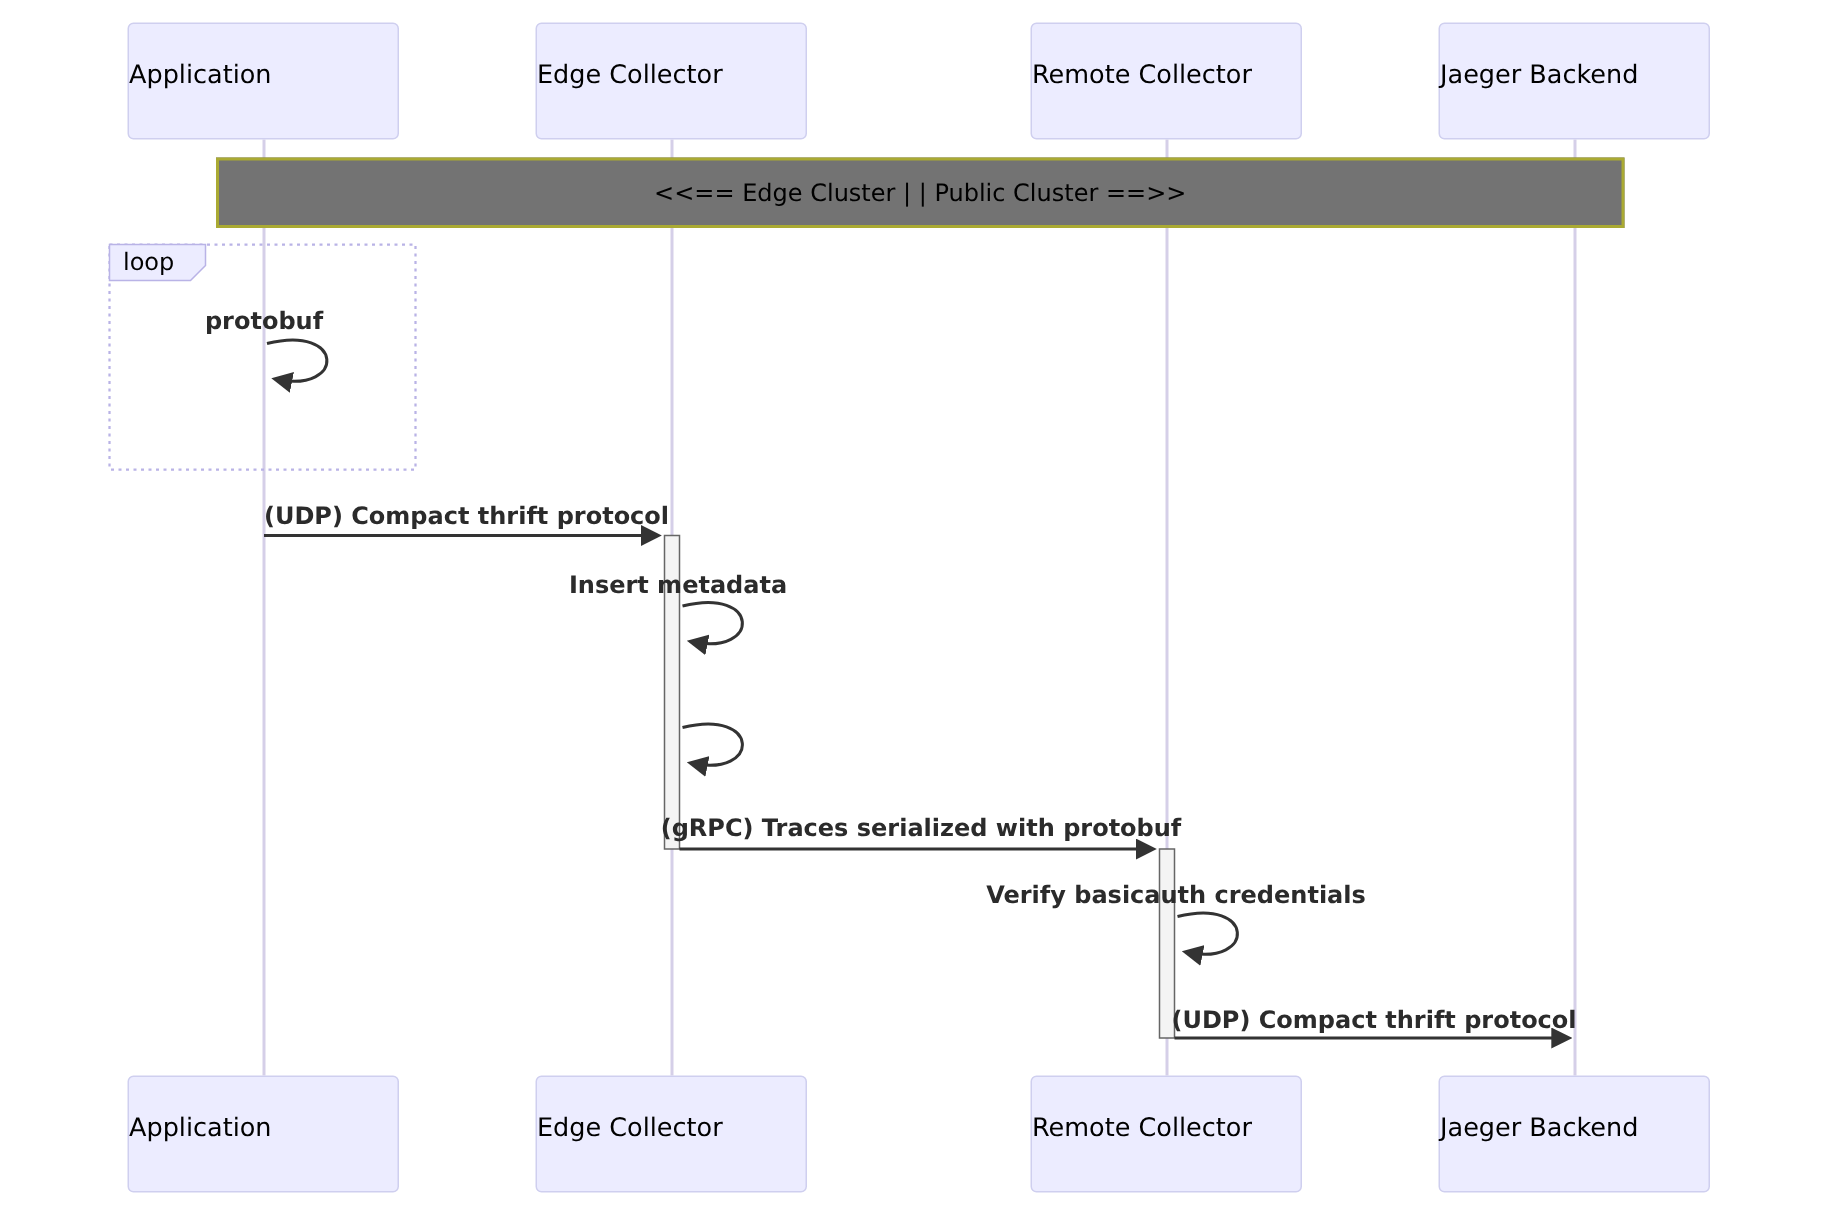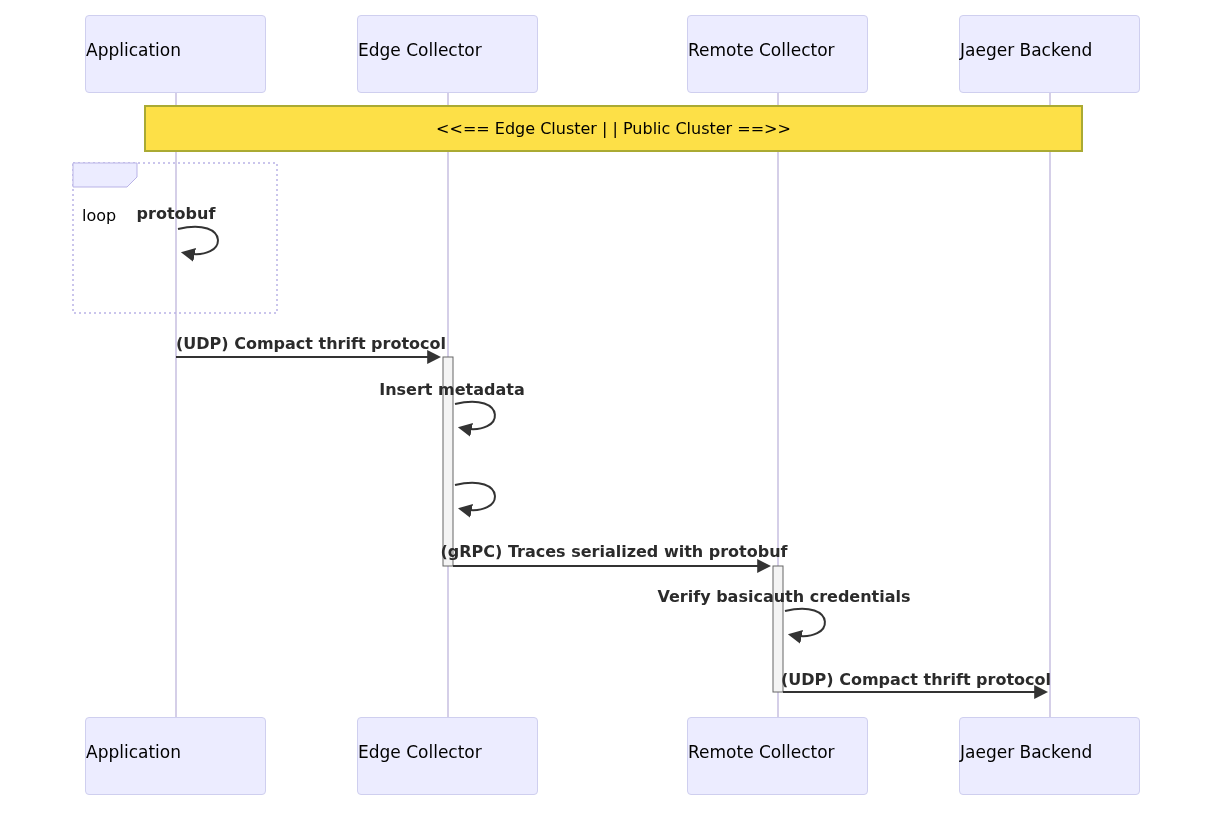--- a/index.html
+++ b/index.html
@@ -36,38 +36,37 @@
   .actor-bottom-edge        { left: 357px; top: 717px; }
   .actor-bottom-remote      { left: 687px; top: 717px; }
   .actor-bottom-jaeger      { left: 959px; top: 717px; }
 
   .note {
     position: absolute;
     left: 144px;
     top: 105px;
     width: 939px;
     height: 47px;
-    background: #fde047;
+    background: #737373;
     border: 2px solid #AAAA33;
     display: flex;
     align-items: center;
     justify-content: center;
     font-size: 16px;
     color: #000000;
     z-index: 3;
   }
 
   .loop-label-text {
     position: absolute;
     left: 82px;
     top: 165px;
     font-size: 16px;
     color: #000000;
     z-index: 4;
-    margin-top: 41px;
   }
 
   .msg-label {
     position: absolute;
     transform: translateX(-50%);
     white-space: nowrap;
     font-size: 16px;
     font-weight: 600;
     color: #2b2b2b;
     z-index: 4;

